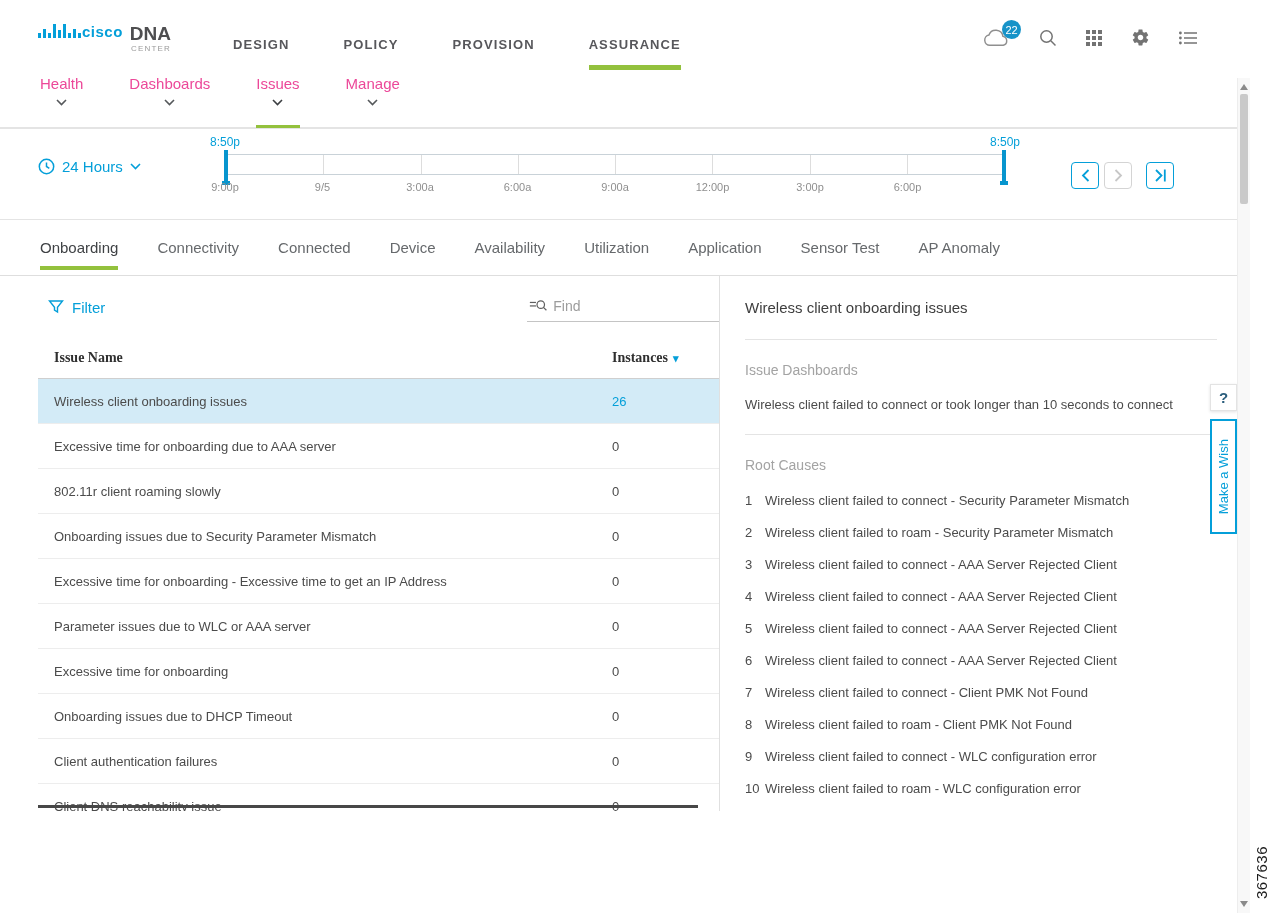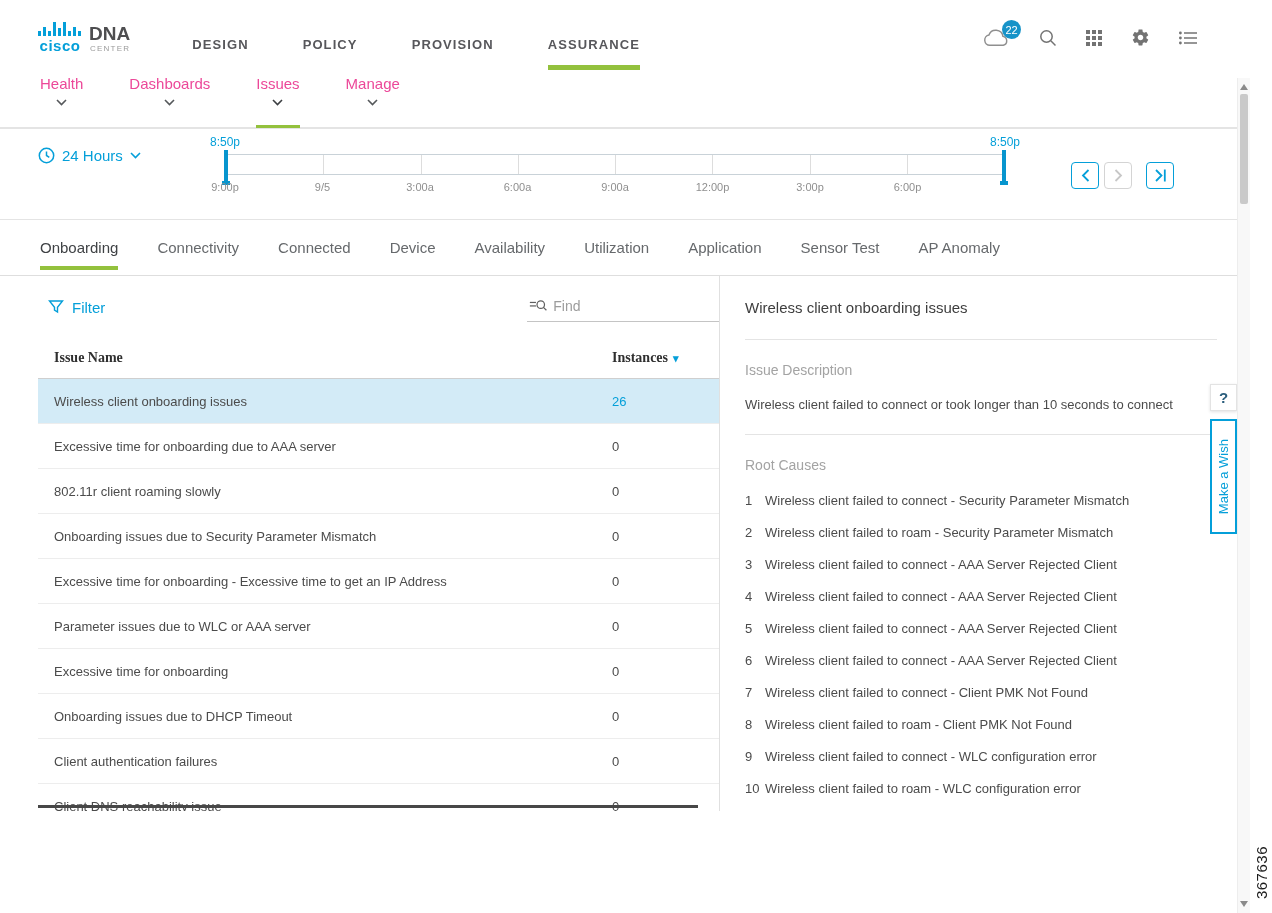--- a/index.html
+++ b/index.html
@@ -4,21 +4,21 @@
 <style>
   * { margin:0; padding:0; box-sizing:border-box; }
   html,body { width:1272px; height:913px; }
   body { position:relative; overflow:hidden; background:#fff; color:#4b4b4b;
          font-family:"Liberation Sans", sans-serif; }
   .main { position:absolute; left:0; top:0; width:1237px; height:913px; overflow:hidden; }
 
   
   .top-header { height:75px; display:flex; align-items:center; padding-left:38px; }
   .brand { display:flex; gap:7px; align-items:flex-start; cursor:pointer; }
-  .brand-left { display:flex; flex-direction:column; align-items:center; }
+  .brand-left { display:flex; flex-direction:row; align-items:center; }
   .cisco-word { color:#049fd9; font-weight:bold; font-size:15px; letter-spacing:.5px; line-height:1; margin-top:2px; }
   .brand-right { display:flex; flex-direction:column; align-items:flex-end; margin-top:2px; }
   .dna-word { font-size:19px; font-weight:bold; color:#4e4e50; line-height:1; }
   .center-word { font-size:8px; color:#9b9b9b; letter-spacing:1.2px; line-height:1; margin-top:2px; }
   .main-nav { display:flex; height:100%; margin-left:35px; }
   .nav-item { position:relative; display:flex; align-items:center; padding:16px 27px; font-size:13px;
               font-weight:bold; letter-spacing:1.1px; color:#57575b; cursor:pointer;margin-top:13px; }
   .nav-item.active::after { content:""; position:absolute; left:27px; right:27px; bottom:5px; height:5px; background:#93c13d; }
   .header-icons { margin-left:auto; display:flex; align-items:center; gap:29px; padding-right:40px; }
   .hicon { position:relative; cursor:pointer; display:flex; align-items:center; }
@@ -30,21 +30,21 @@
   .subnav-item { display:flex; align-items:center; gap:7px; font-size:15px; color:#ec4899; cursor:pointer; position:relative;flex-direction:column; }
   .subnav-item.active::after { content:""; position:absolute; left:0; right:0; bottom:-1px; height:3px; background:#93c13d; }
 
   
   .title-bar { height:102px; position:relative; }
   .page-title { position:absolute; left:34px; top:28px; font-size:35px; font-weight:normal; color:#4a4a4a; }
   .last-updated { position:absolute; right:32px; top:48px; font-size:13px; color:#bdbdbd; }
 
   
   .timeline { height:92px; border-top:1px solid #e4e4e4; border-bottom:1px solid #e4e4e4; position:relative; }
-  .range-picker { position:absolute; left:38px; top:18px; display:flex; align-items:center; gap:7px;
+  .range-picker { position:absolute; left:38px; top:29px; display:flex; align-items:center; gap:7px;
                   color:#049fd9; font-size:15px; cursor:pointer; }
   .slider { position:absolute; left:225px; top:6px; width:780px; }
   .handle-labels { position:relative; height:19px; font-size:12px; color:#049fd9; }
   .hl-left { position:absolute; left:0; transform:translateX(-50%); }
   .hl-right { position:absolute; left:100%; transform:translateX(-50%); }
   .bar { position:relative; height:21px; border:1px solid #c9d2d8; background:#fff; }
   .tick { position:absolute; top:0; bottom:0; width:1px; background:#dddddd; }
   .handle { position:absolute; top:-5px; width:4px; height:31px; background:#0795ce; cursor:ew-resize; }
   .handle.left { left:-2px; } .handle.right { right:-2px; }
   .handle::after { content:""; position:absolute; left:-2px; bottom:-4px; width:8px; height:4px; background:#0795ce; }
@@ -364,21 +364,21 @@
         <span class="col-name">Client DNS reachability issue</span>
         <span class="col-inst">0</span>
       </div>
 
       <div class="hscroll-thumb"></div>
     </div>
 
     <div class="right-panel">
       <div class="detail-title">Wireless client onboarding issues</div>
 
-      <div class="section-label">Issue Description</div>
+      <div class="section-label">Issue Dashboards</div>
       <div class="detail-desc">Wireless client failed to connect or took longer than 10 seconds to connect</div>
 
       <div class="section-label">Root Causes</div>
       <div class="rc-list">
         <div class="rc-item">
           <span class="rc-num">1</span>
           <span class="rc-text">Wireless client failed to connect - Security Parameter Mismatch</span>
         </div>
         <div class="rc-item">
           <span class="rc-num">2</span>

